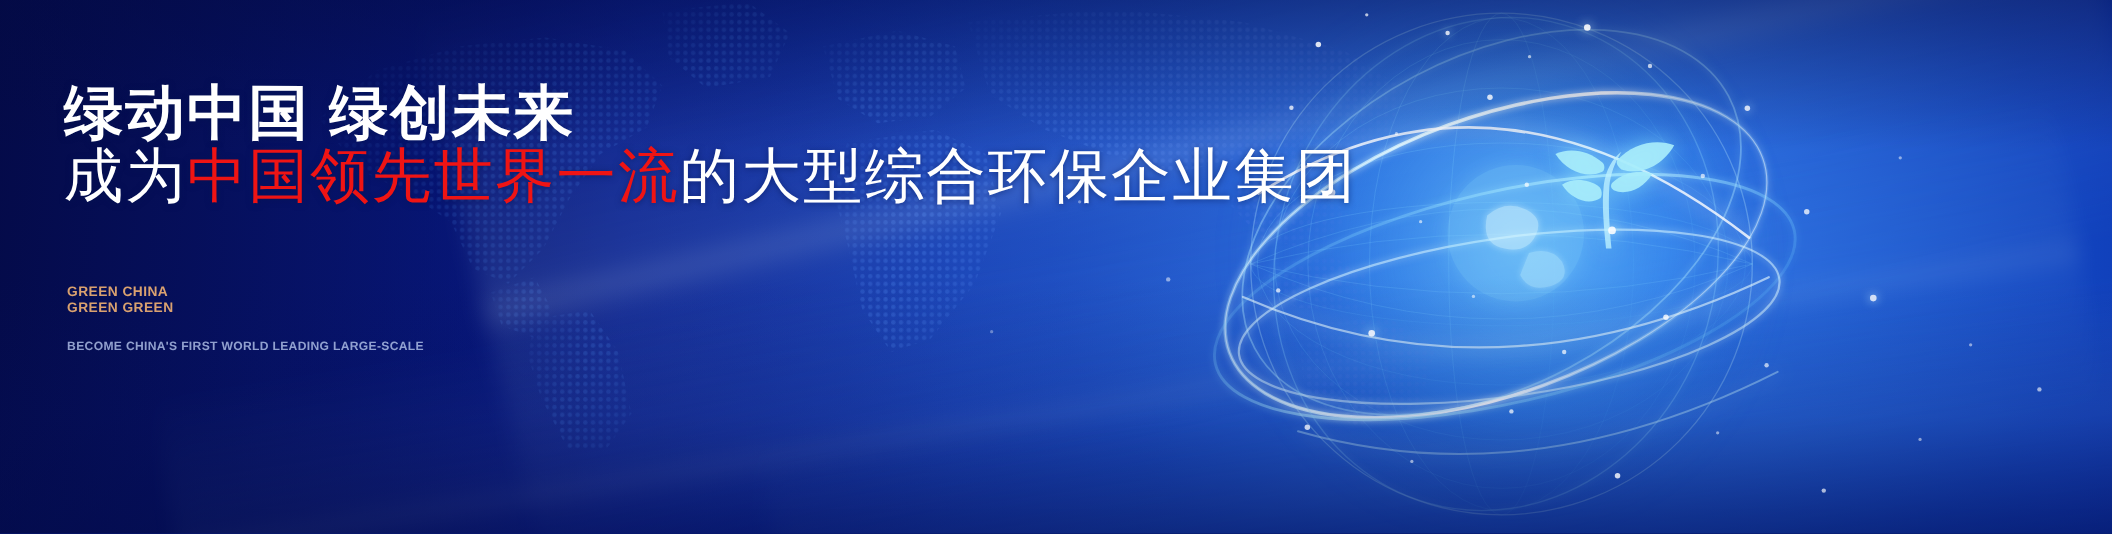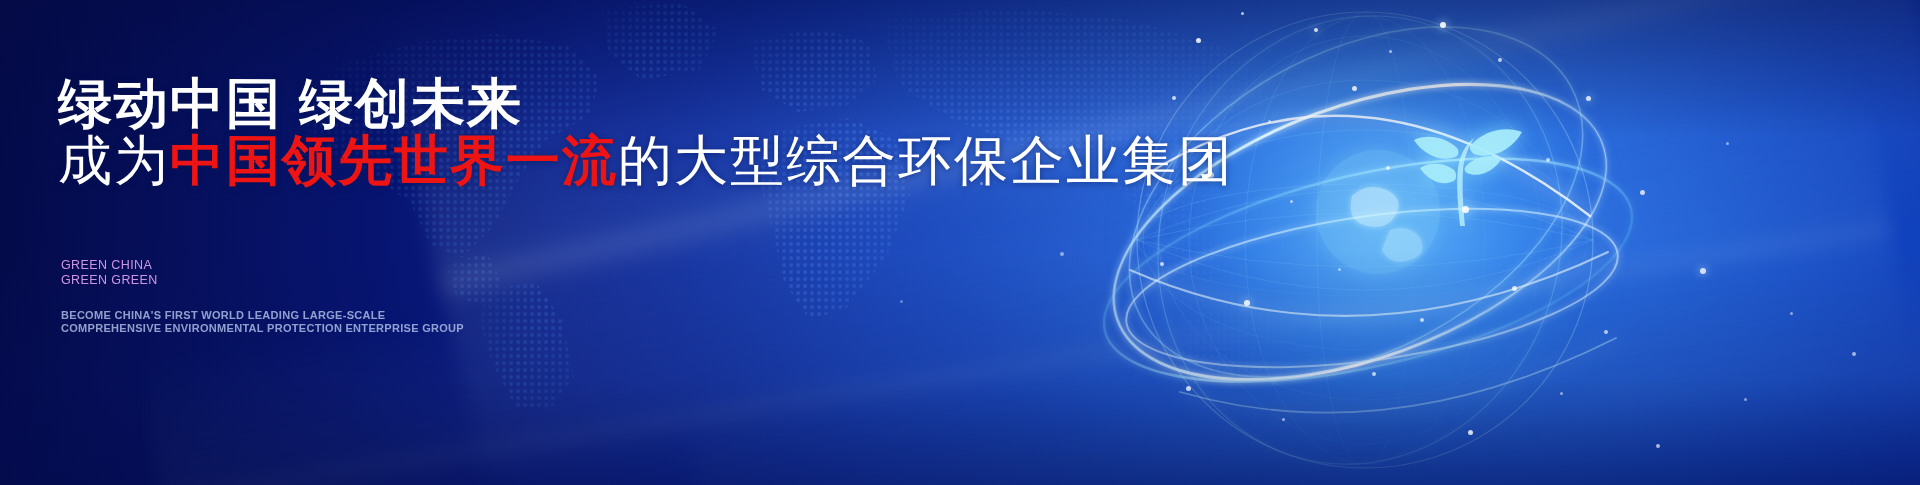--- a/index.html
+++ b/index.html
@@ -177,31 +177,31 @@
     top: 133px;
     left: 0;
     font-size: 54px;
     line-height: 1;
     font-weight: 400;
     letter-spacing: 2px;
     color: #ffffff;
     white-space: nowrap;
     text-shadow: 0 1px 6px rgba(0,20,80,0.55);
   }
-  .hl-red { color: #ef1414; font-weight: bold; }
+  .hl-red { color: #ef1414; }
 
   .tagline-en {
     position: absolute;
     top: 258px;
     left: 3px;
     font-size: 12.5px;
-    font-weight: normal;
+    font-weight: bold;
     line-height: 1.18;
     letter-spacing: 0.4px;
-    color: #f0abfc;
+    color: #fdba74;
     opacity: 0.86;
   }
   .subcopy-en {
     position: absolute;
     top: 309px;
     left: 3px;
     font-size: 11px;
     font-weight: bold;
     line-height: 1.18;
     letter-spacing: 0.3px;
@@ -414,17 +414,16 @@
       <span>成为</span><span class="hl-red">中国领先世界一流</span><span>的大型综合环保企业集团</span>
     </div>
 
     <div class="tagline-en">
       <div>GREEN CHINA</div>
       <div>GREEN GREEN</div>
     </div>
 
     <div class="subcopy-en">
       <div>BECOME CHINA'S FIRST WORLD LEADING LARGE-SCALE</div>
-      <div>COMPREHENSIVE ENVIRONMENTAL PROTECTION ENTERPRISE GROUP</div>
     </div>
 
   </div>
 </div>
 
 </body></html>

